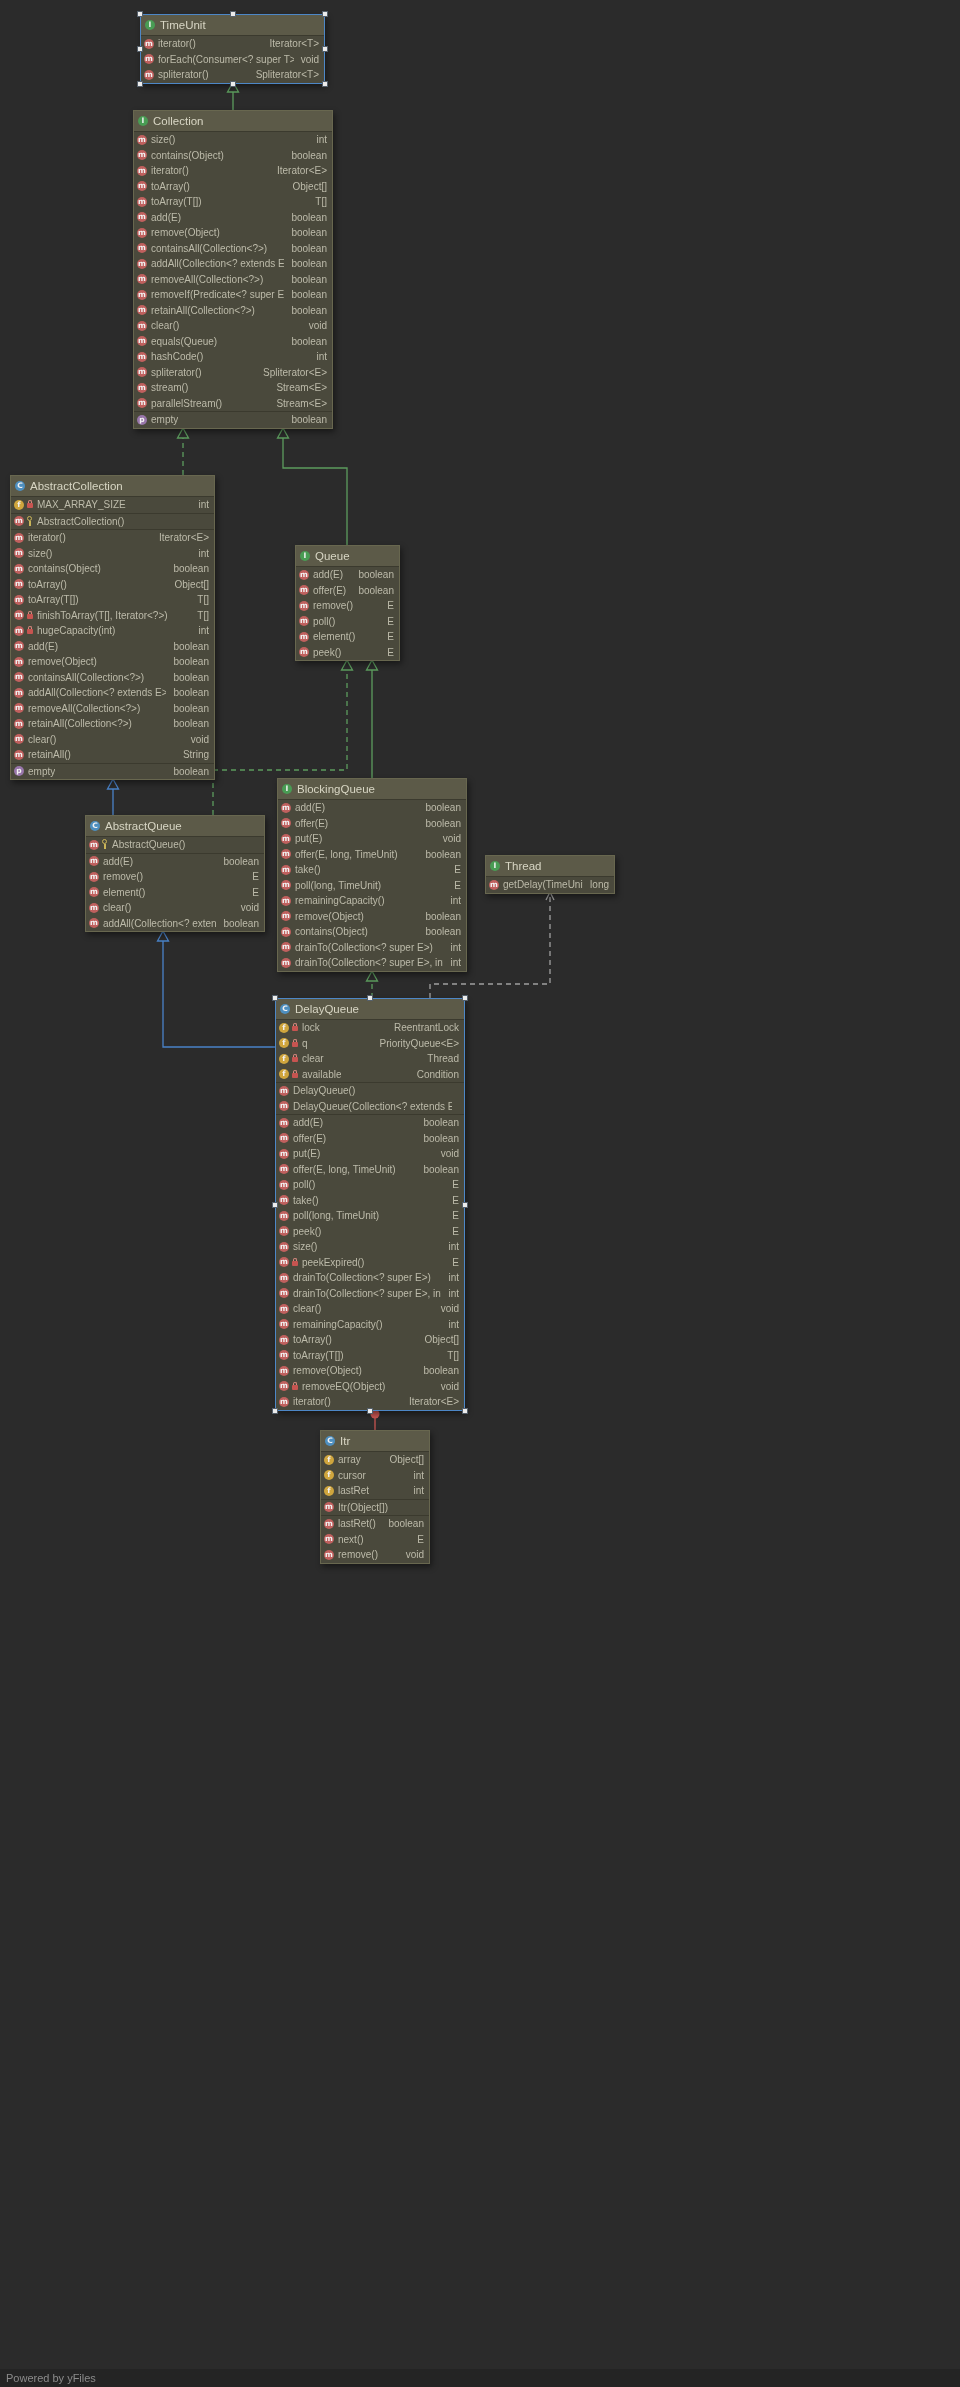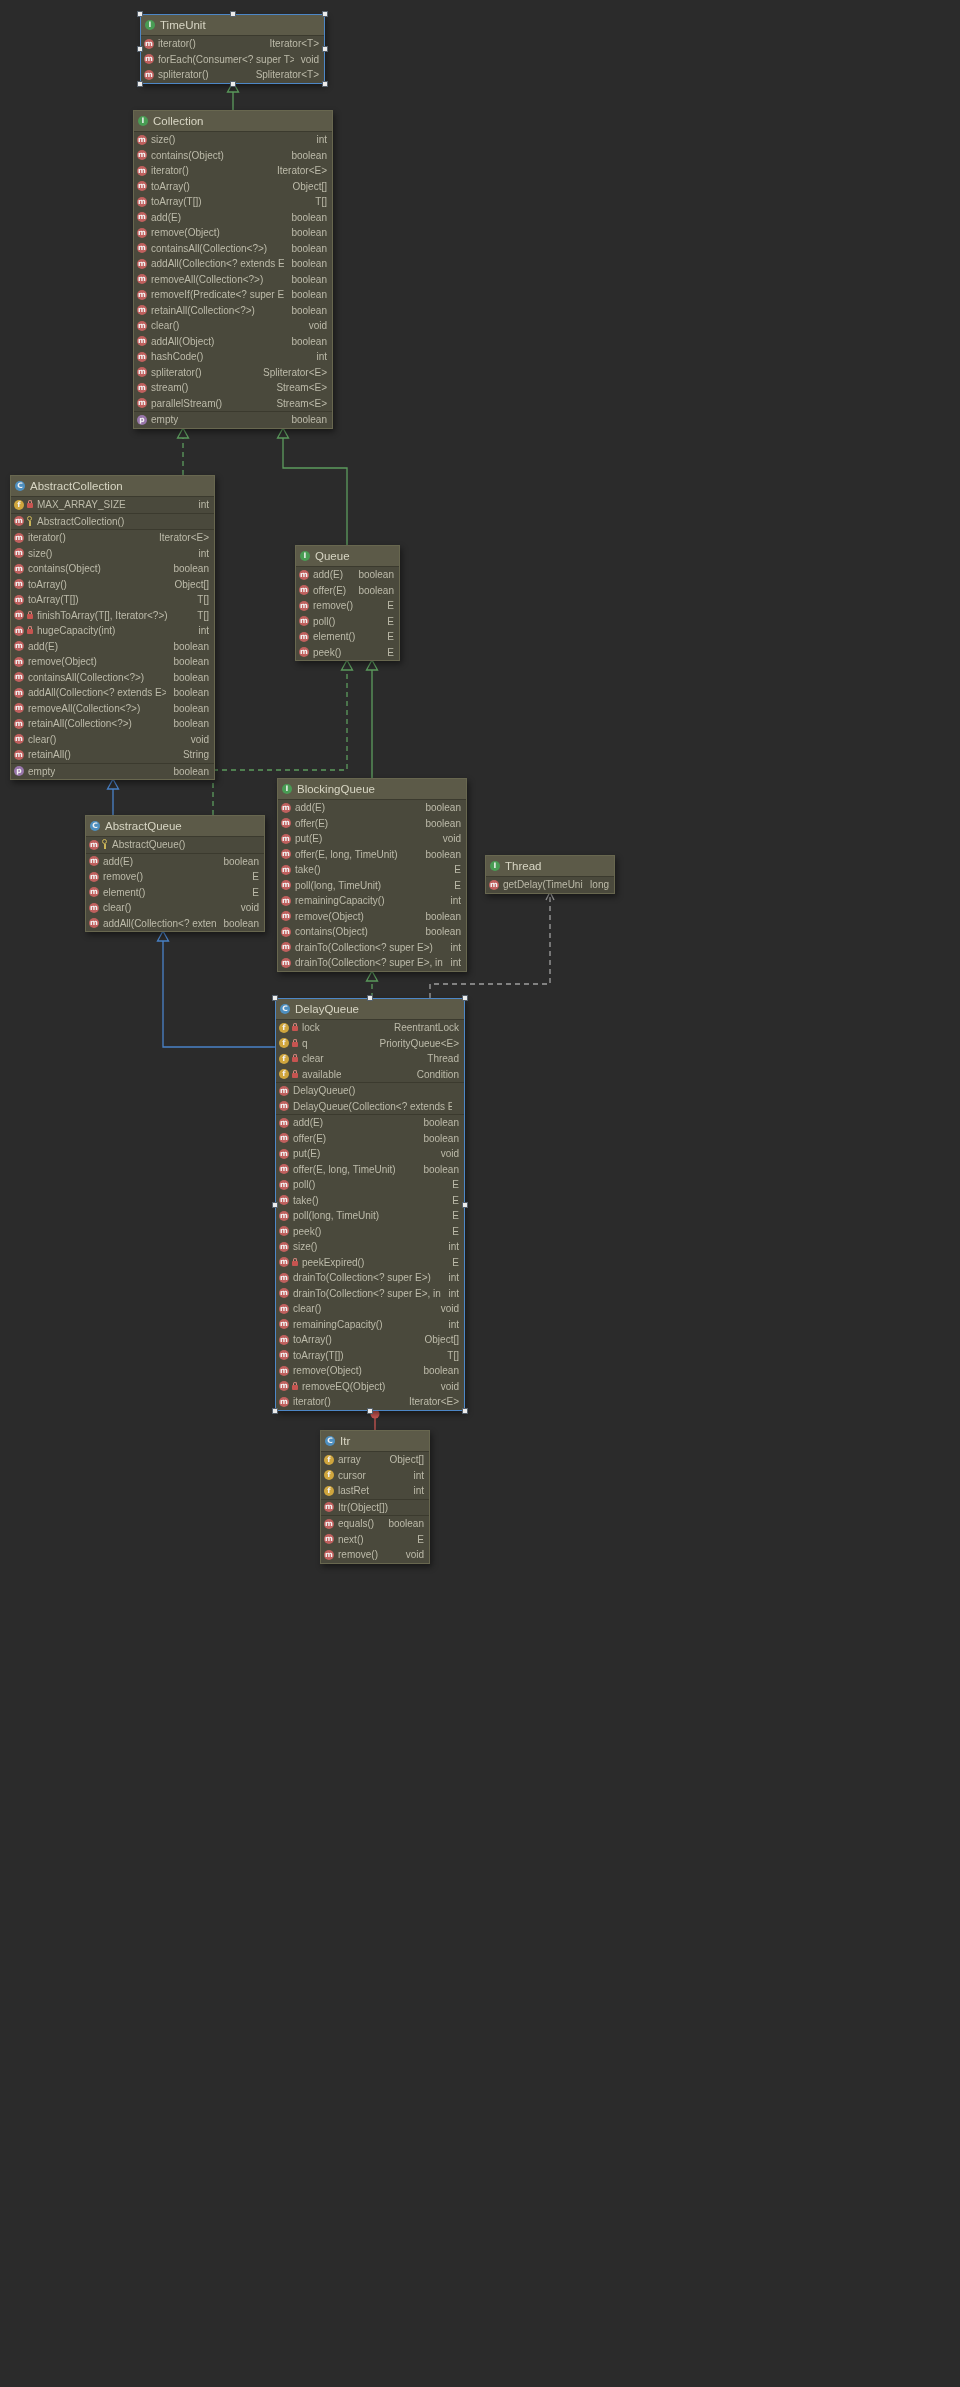--- a/index.html
+++ b/index.html
@@ -71,20 +71,23 @@
       </g>
       <g>
         <polyline points="430,998 430,984 550,984 550,892" fill="none" stroke="#a0a0a0" stroke-width="1.3" stroke-dasharray="5,4"></polyline>
         <polyline points="546,900 550,892 554,900" fill="none" stroke="#a0a0a0" stroke-width="1.3"></polyline>
       </g>
       <g>
         <polyline points="375,1430 375,1410" fill="none" stroke="#c75450" stroke-width="1.3"></polyline>
         <circle cx="375" cy="1414" r="4.5" fill="#c75450"></circle>
       </g>
     </svg>
+  <div id="credit-bar">
+    <span>Powered by yFiles</span>
+  </div>
 <div class="node selected" style="left: 140px; top: 14px; width: 185px;">
       <div class="head">
         <span class="mi" style="background: rgb(73, 156, 84);">I</span>
         <span>TimeUnit</span>
       </div>
       <div class="section">
         <div class="row">
           <span class="icons">
             <span class="mi" style="background: rgb(192, 96, 94);">m</span>
           </span>
@@ -209,21 +212,21 @@
           <span class="icons">
             <span class="mi" style="background: rgb(192, 96, 94);">m</span>
           </span>
           <span class="lab">clear()</span>
           <span class="typ">void</span>
         </div>
         <div class="row">
           <span class="icons">
             <span class="mi" style="background: rgb(192, 96, 94);">m</span>
           </span>
-          <span class="lab">addAll(Object)</span>
+          <span class="lab">equals(Queue)</span>
           <span class="typ">boolean</span>
         </div>
         <div class="row">
           <span class="icons">
             <span class="mi" style="background: rgb(192, 96, 94);">m</span>
           </span>
           <span class="lab">hashCode()</span>
           <span class="typ">int</span>
         </div>
         <div class="row">
@@ -841,21 +844,21 @@
           </span>
           <span class="lab">Itr(Object[])</span>
           <span class="typ"></span>
         </div>
       </div>
       <div class="section">
         <div class="row">
           <span class="icons">
             <span class="mi" style="background: rgb(192, 96, 94);">m</span>
           </span>
-          <span class="lab">equals()</span>
+          <span class="lab">lastRet()</span>
           <span class="typ">boolean</span>
         </div>
         <div class="row">
           <span class="icons">
             <span class="mi" style="background: rgb(192, 96, 94);">m</span>
           </span>
           <span class="lab">next()</span>
           <span class="typ">E</span>
         </div>
         <div class="row">

